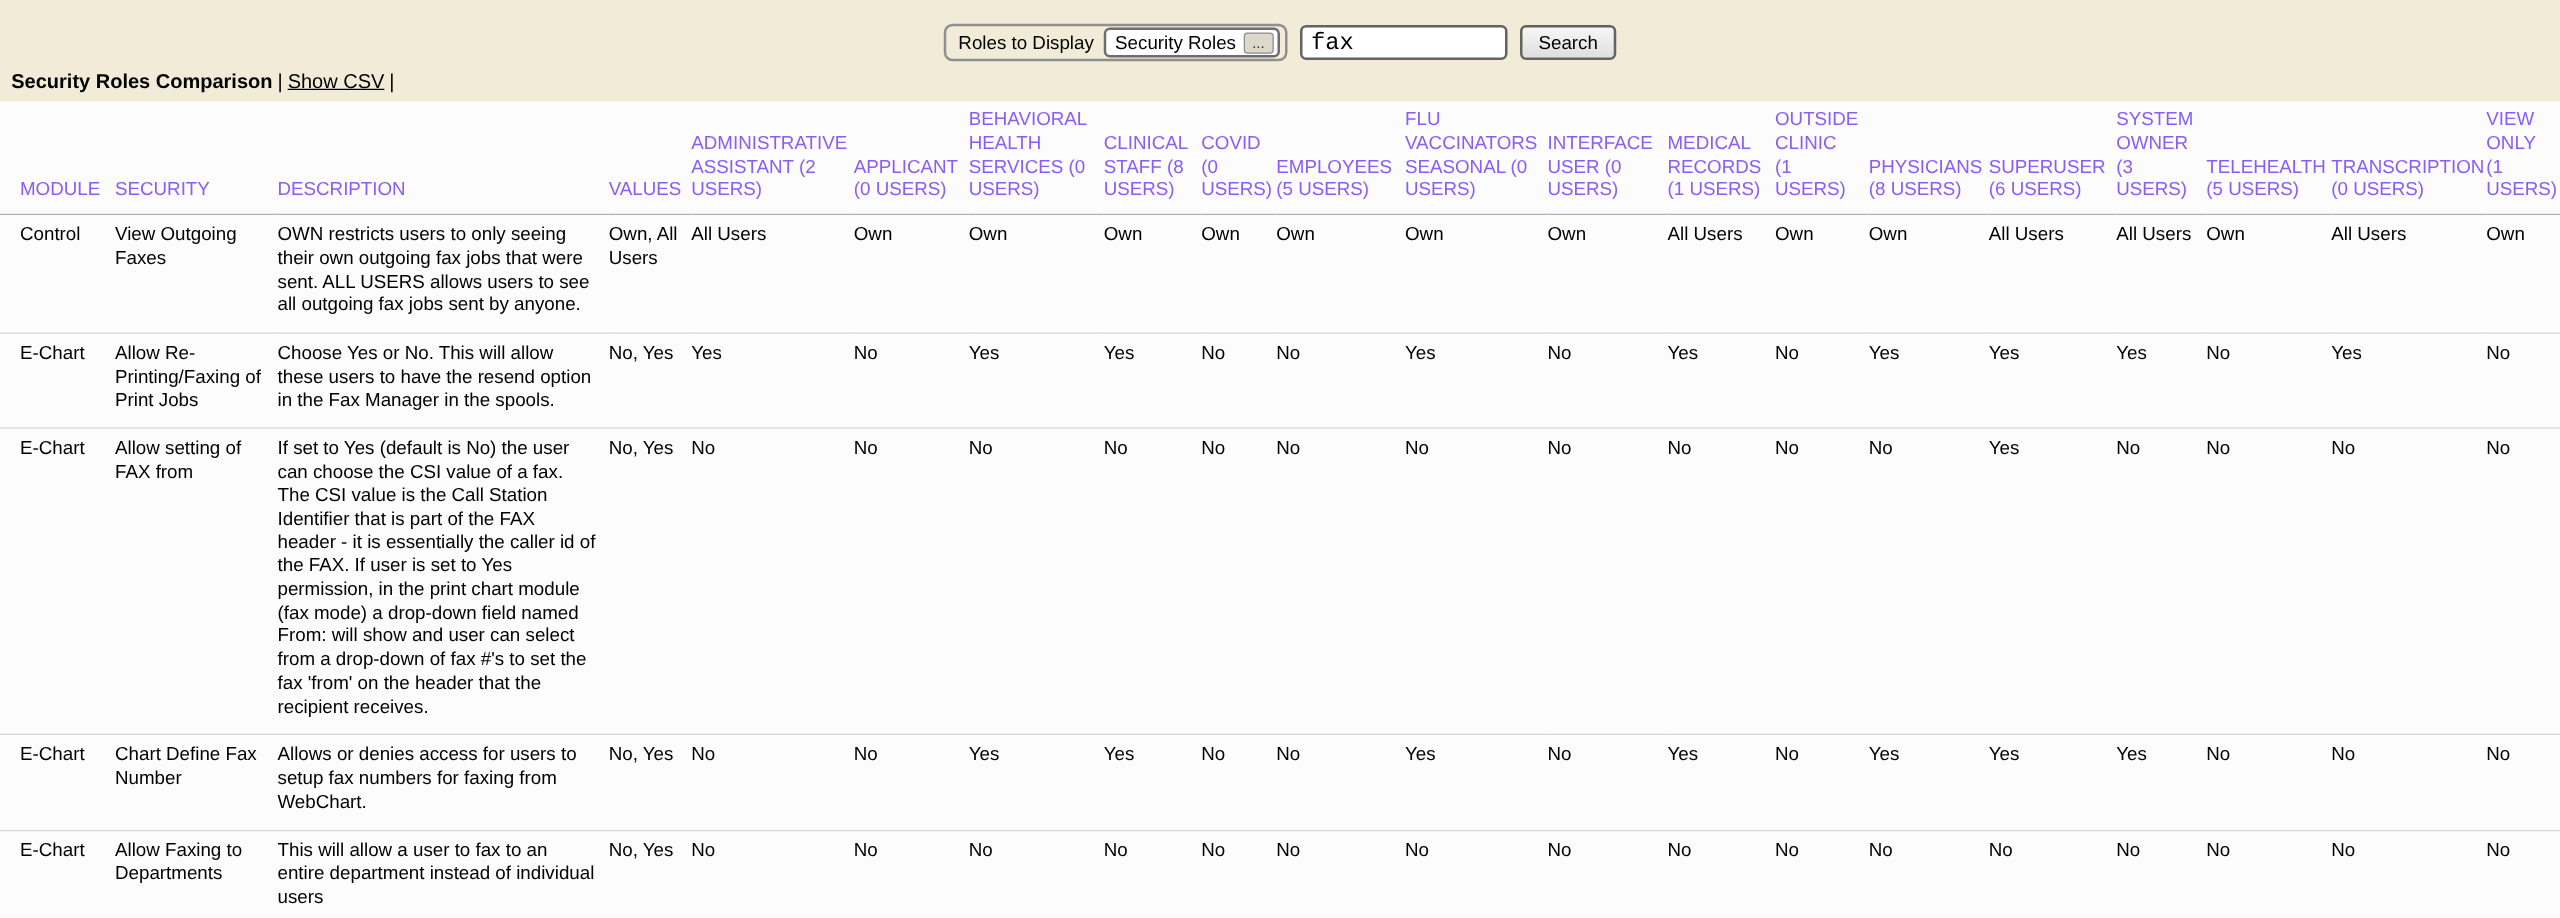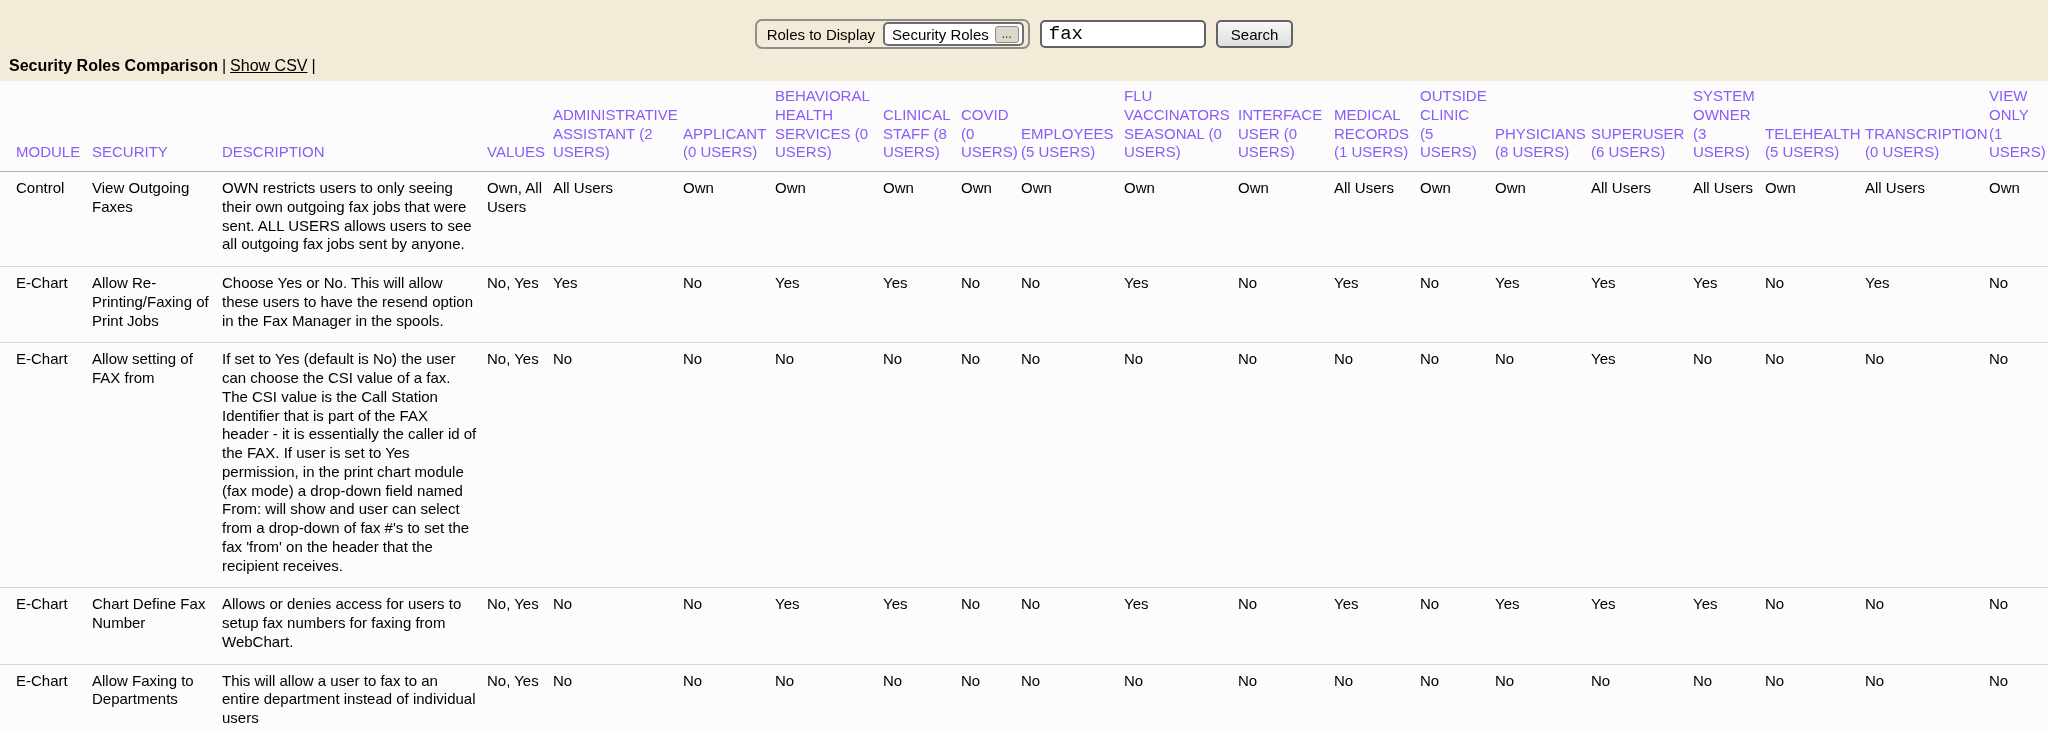--- a/index.html
+++ b/index.html
@@ -119,21 +119,21 @@
           <th>VALUES</th>
           <th>ADMINISTRATIVE ASSISTANT (2 USERS)</th>
           <th>APPLICANT (0 USERS)</th>
           <th>BEHAVIORAL HEALTH SERVICES (0 USERS)</th>
           <th>CLINICAL STAFF (8 USERS)</th>
           <th>COVID (0 USERS)</th>
           <th>EMPLOYEES (5 USERS)</th>
           <th>FLU VACCINATORS SEASONAL (0 USERS)</th>
           <th>INTERFACE USER (0 USERS)</th>
           <th>MEDICAL RECORDS (1 USERS)</th>
-          <th>OUTSIDE CLINIC (5 USERS)</th>
+          <th>OUTSIDE CLINIC (1 USERS)</th>
           <th>PHYSICIANS (8 USERS)</th>
           <th>SUPERUSER (6 USERS)</th>
           <th>SYSTEM OWNER (3 USERS)</th>
           <th>TELEHEALTH (5 USERS)</th>
           <th>TRANSCRIPTION (0 USERS)</th>
           <th>VIEW ONLY (1 USERS)</th>
         </tr>
       </thead>
       <tbody>
         <tr>

